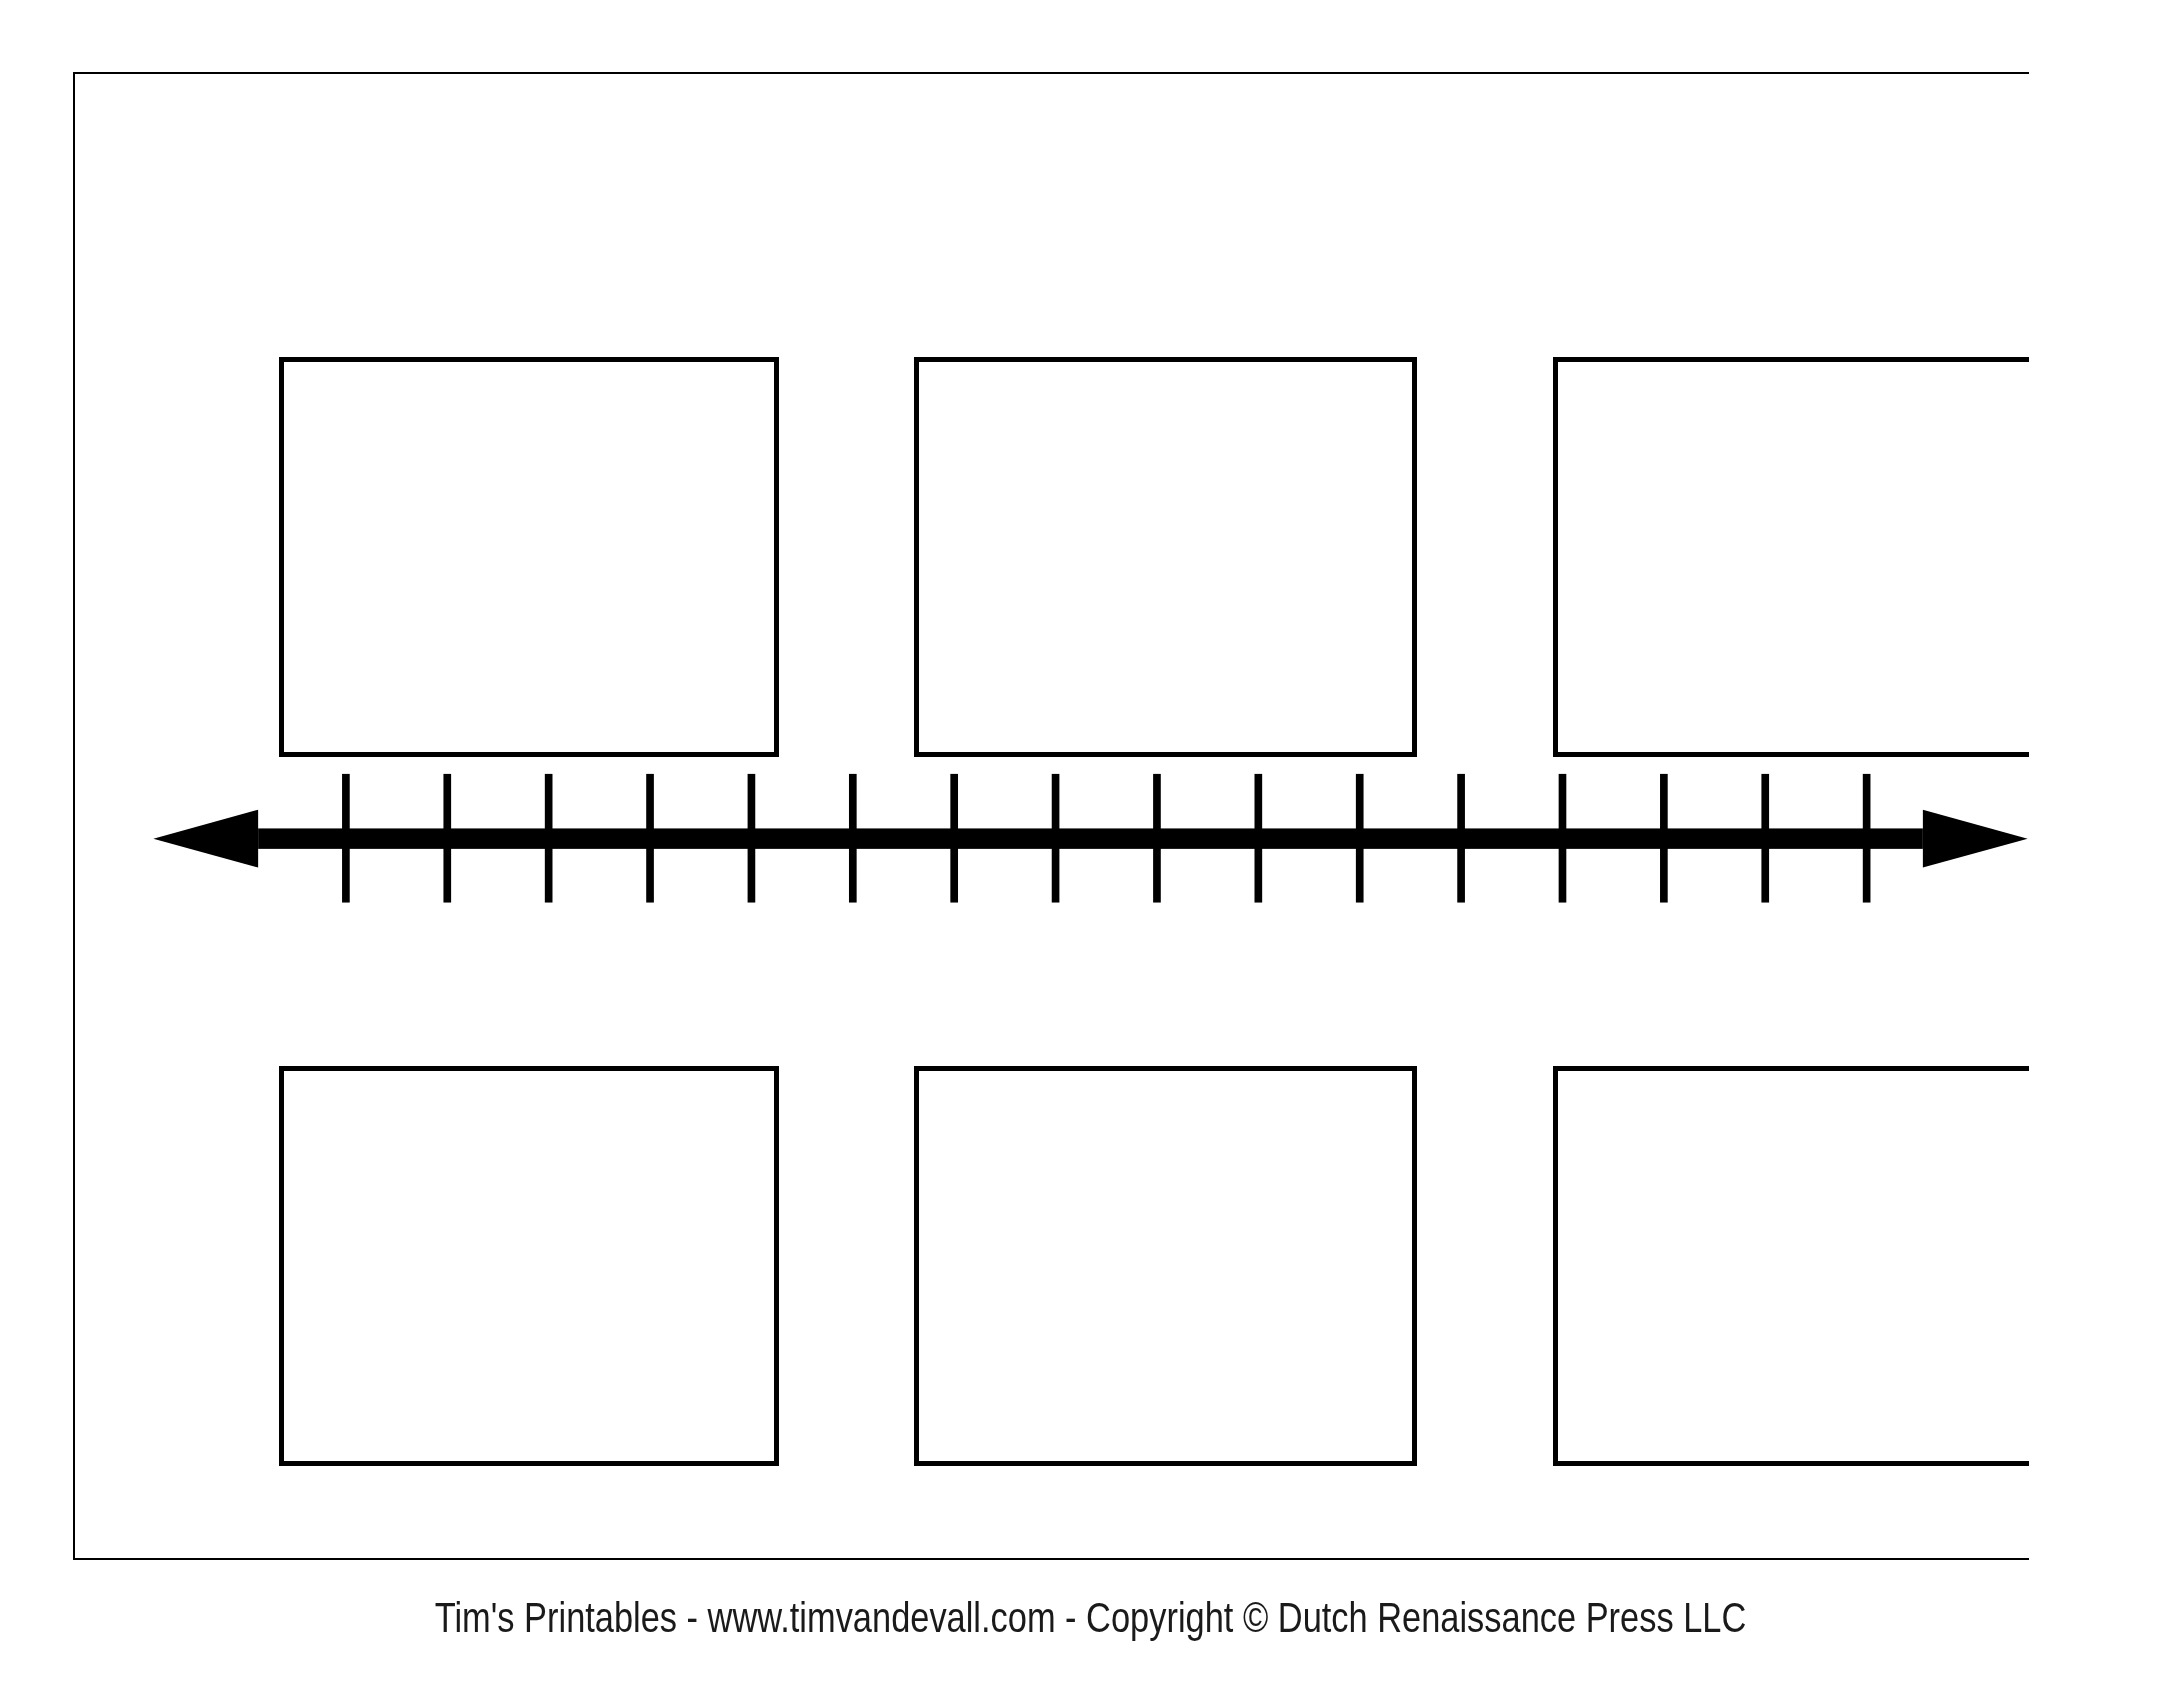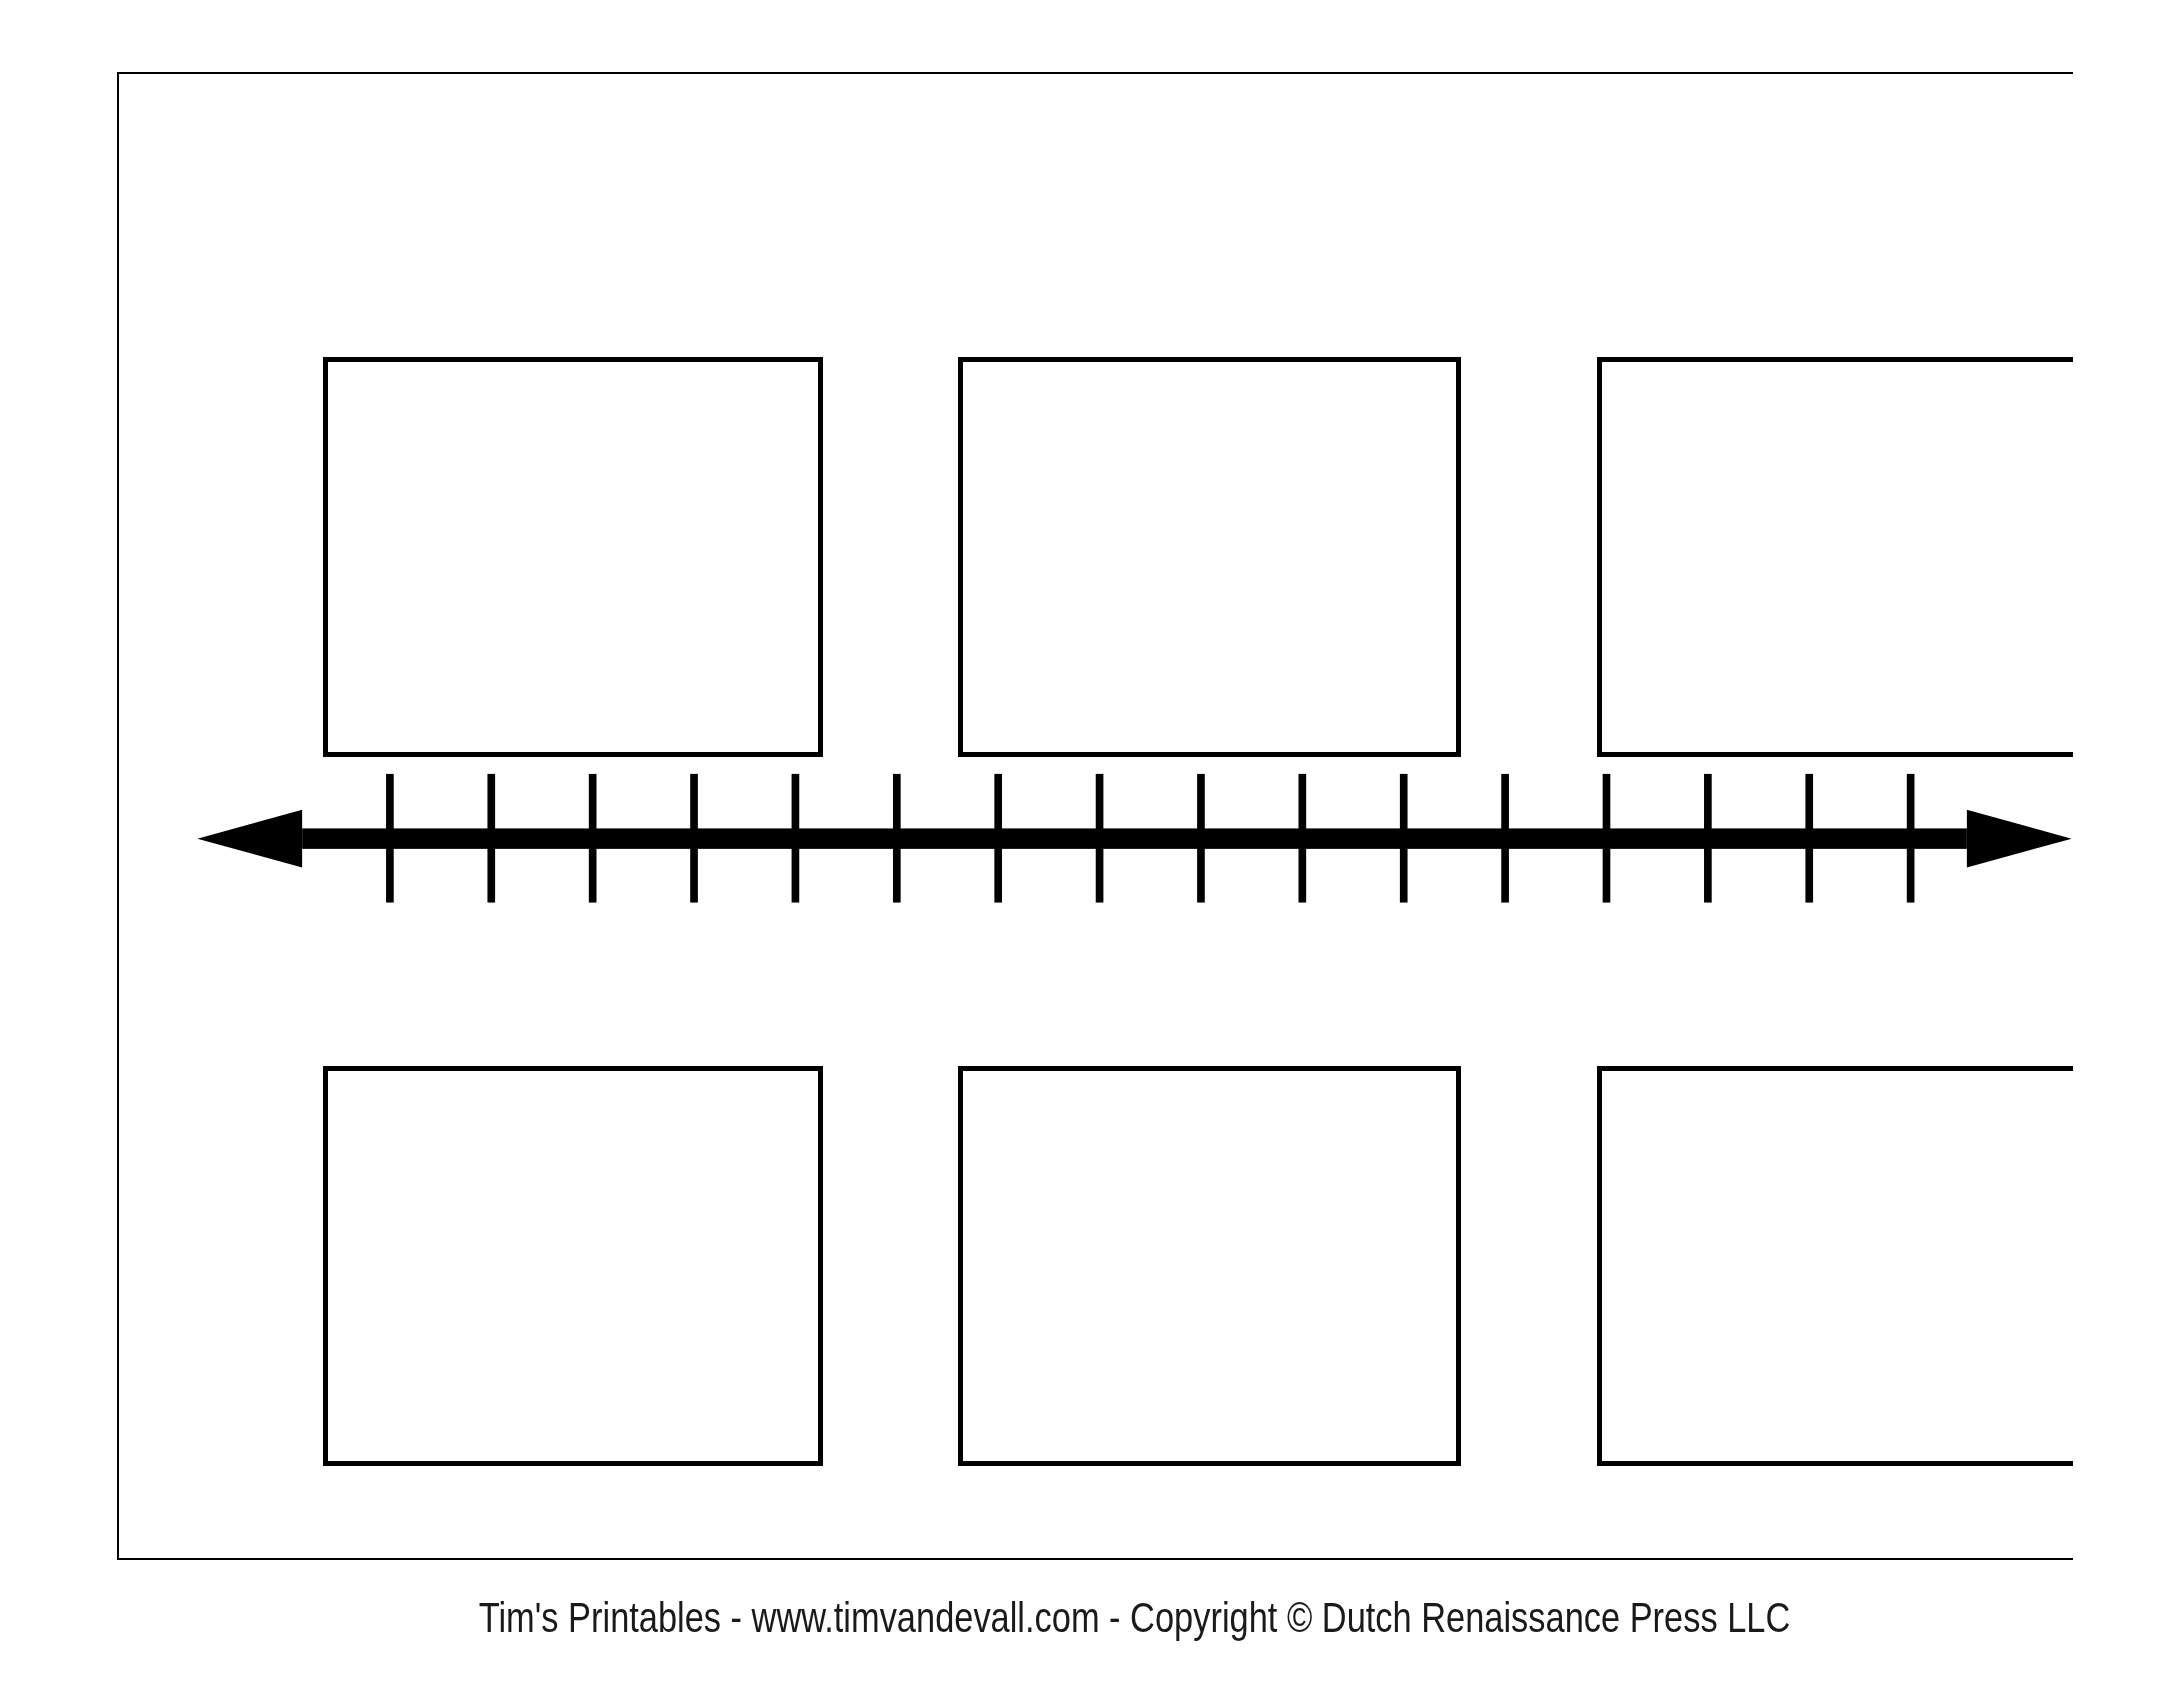--- a/index.html
+++ b/index.html
@@ -10,21 +10,20 @@
   }
   body {
     font-family: "Liberation Sans", sans-serif;
   }
   #sheet {
     position: relative;
     width: 2029px;
     height: 1685px;
     background: #ffffff;
     overflow: hidden;
-    margin-left: 44px;
   }
 
   
   .page-frame {
     position: absolute;
     left: 73px;
     top: 72px;
     width: 2033px;
     height: 1488px;
     border: 2.6px solid #000000;

